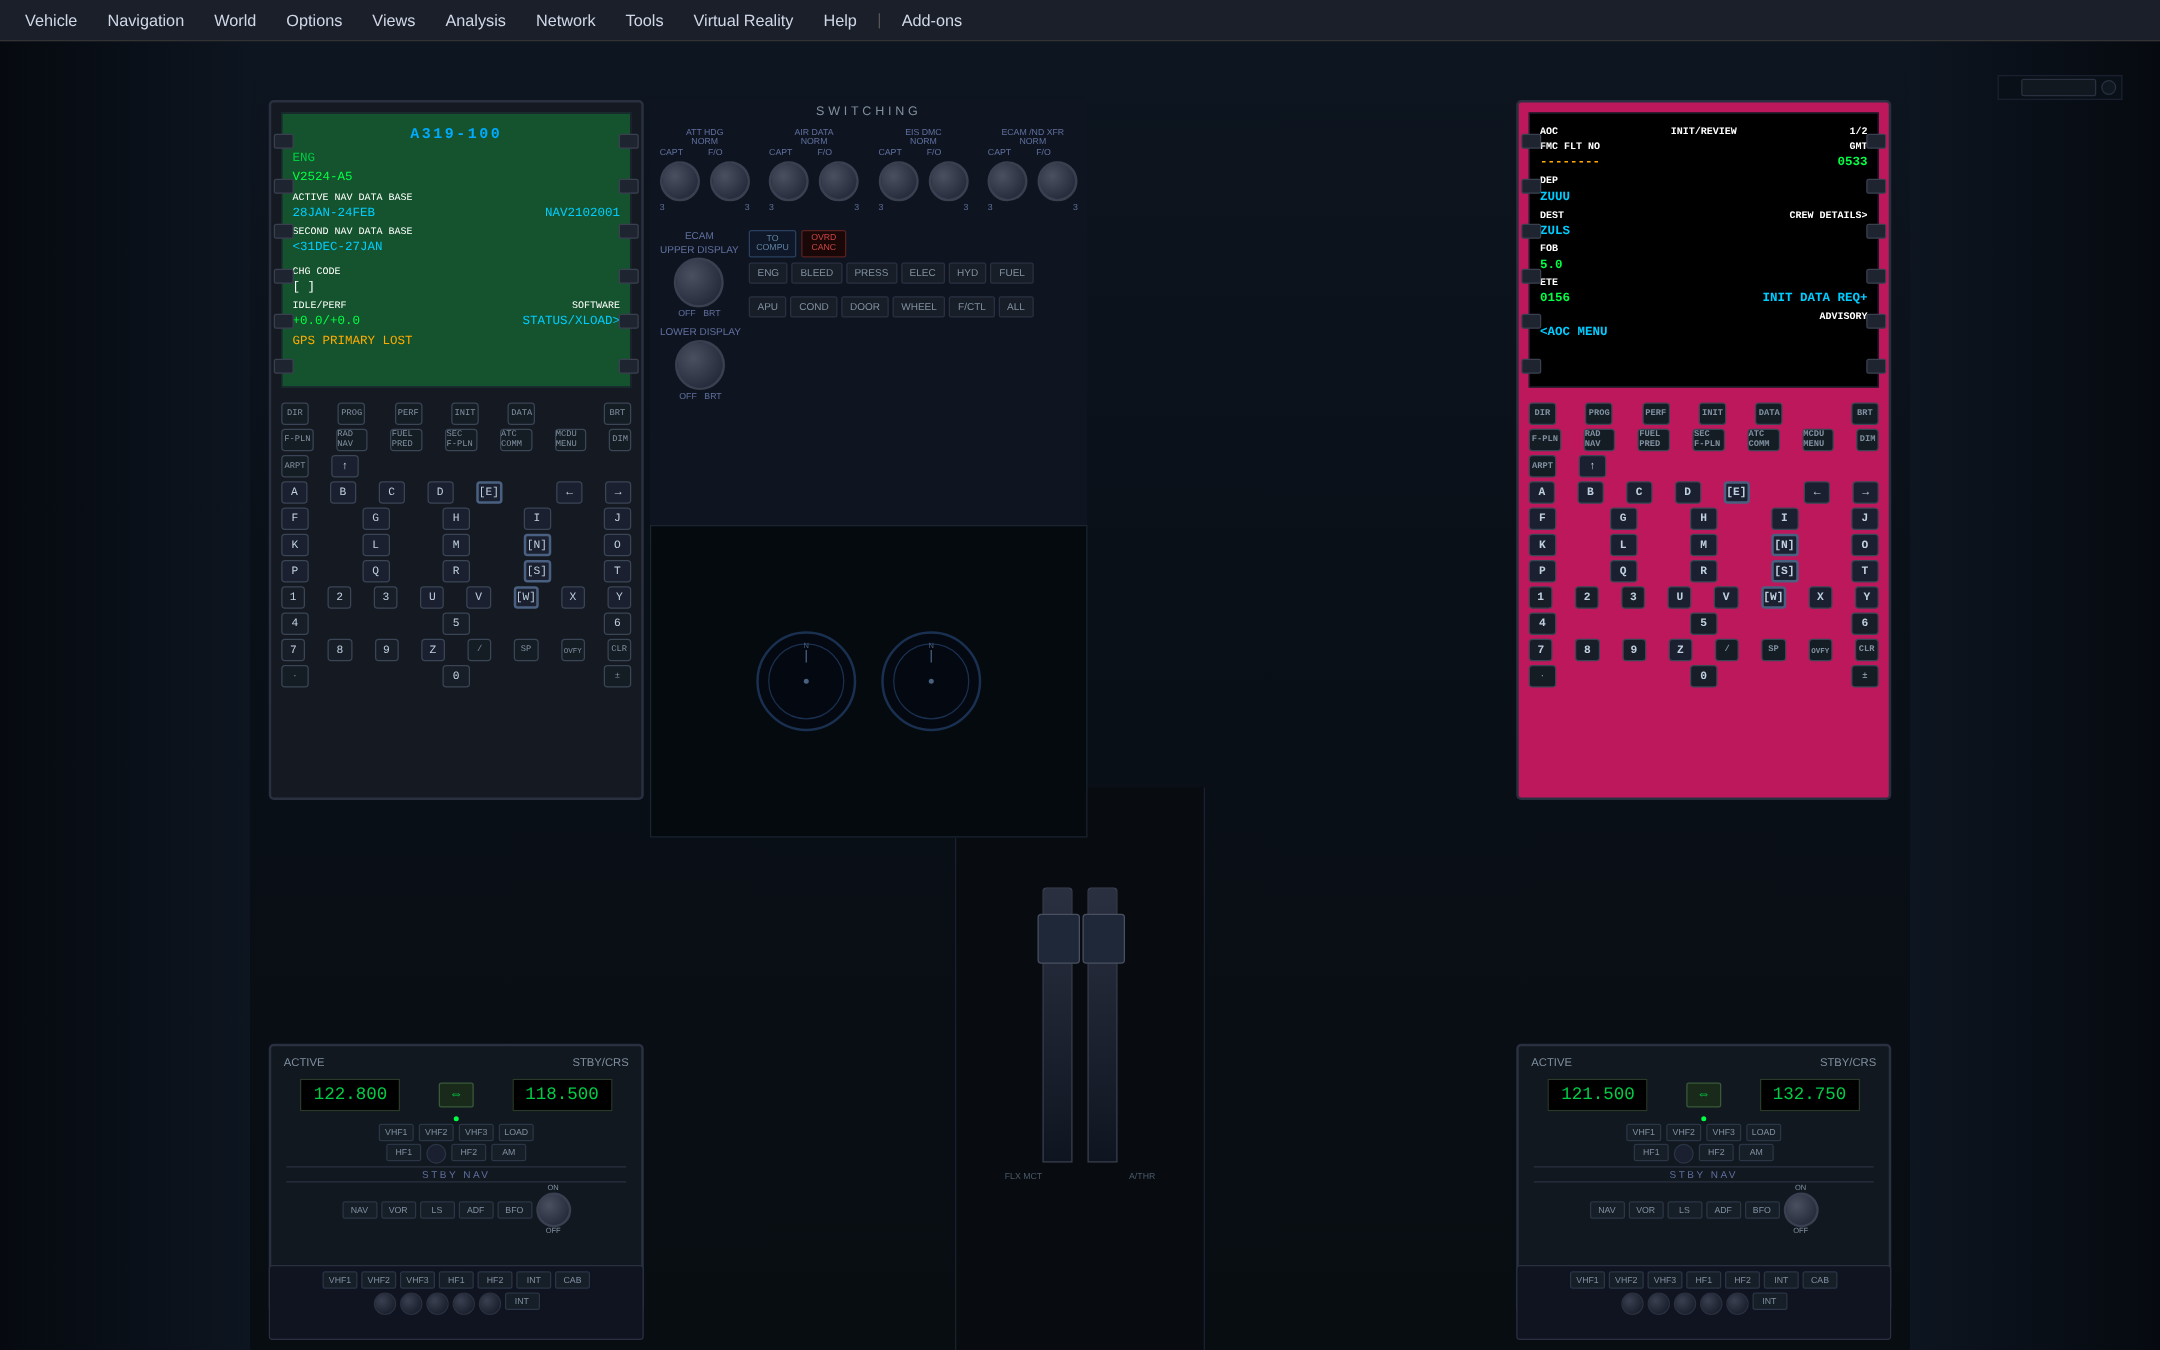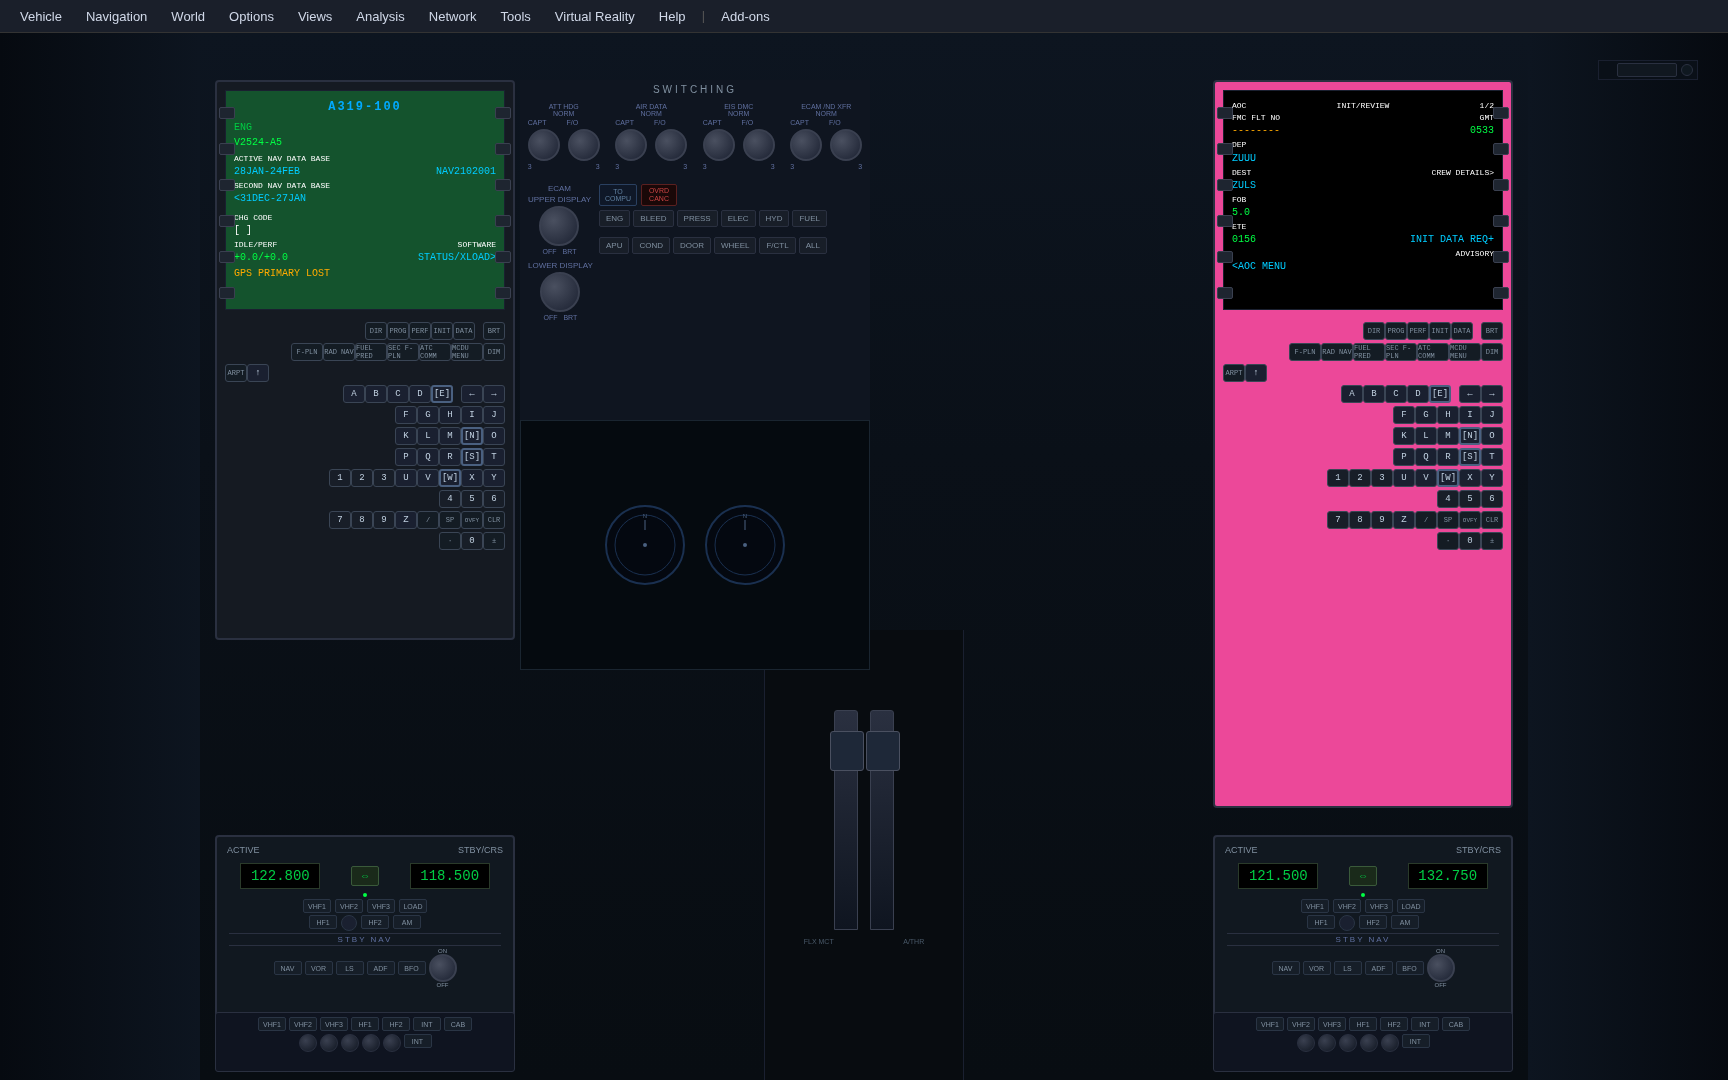--- a/index.html
+++ b/index.html
@@ -84,23 +84,23 @@
     .fmc-white { color: #ffffff; font-size: 10px; }
     .fmc-row { display: flex; justify-content: space-between; margin: 1px 0; }
 
     
     .fmc-buttons-area {
       padding: 4px 8px;
     }
 
     .fmc-btn-row {
       display: flex;
-      gap: 0;
+      gap: 18px;
       margin-bottom: 3px;
-      justify-content: flex-end;
+      justify-content: space-between;
     }
 
     .fmc-key {
       width: 22px;
       height: 18px;
       background: #1a2030;
       border: 1px solid #3a4555;
       border-radius: 3px;
       font-size: 9px;
       color: #c0d0e0;
@@ -215,24 +215,25 @@
       cursor: pointer;
       font-family: Arial;
     }
 
     
     #fmc-right {
       position: absolute;
       top: 80px;
       right: 215px;
       width: 300px;
-      height: 728px;
-      background: #ec4899;
+      height: 560px;
+      background: #be185d;
       border: 2px solid #2a3040;
       border-radius: 4px;
+      font-weight: bold;
     }
 
     #fmc-right-screen {
       background: #000;
       margin: 8px;
       padding: 8px;
       height: 220px;
       font-family: 'Courier New', monospace;
       font-size: 11px;
       line-height: 1.4;

